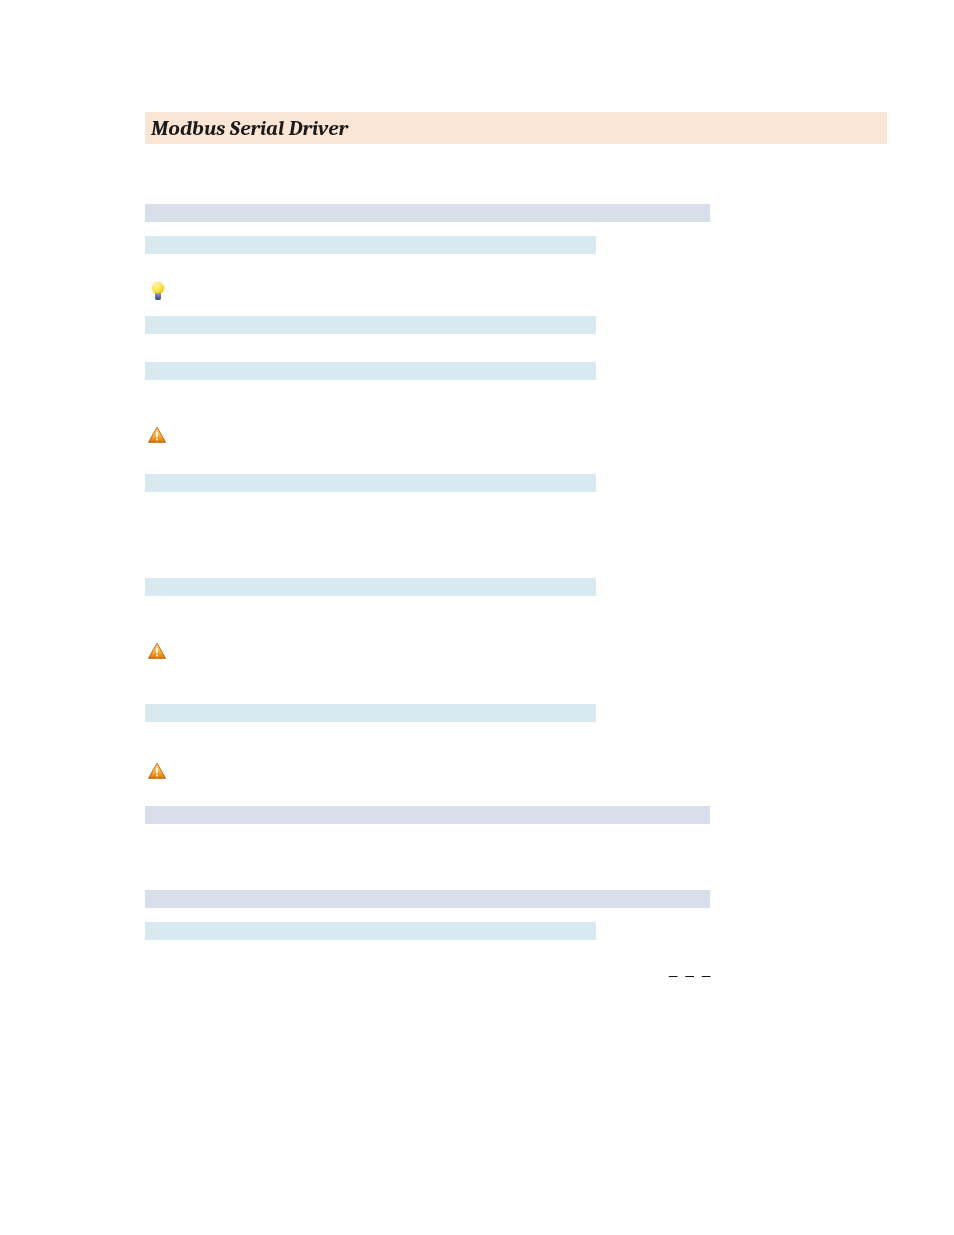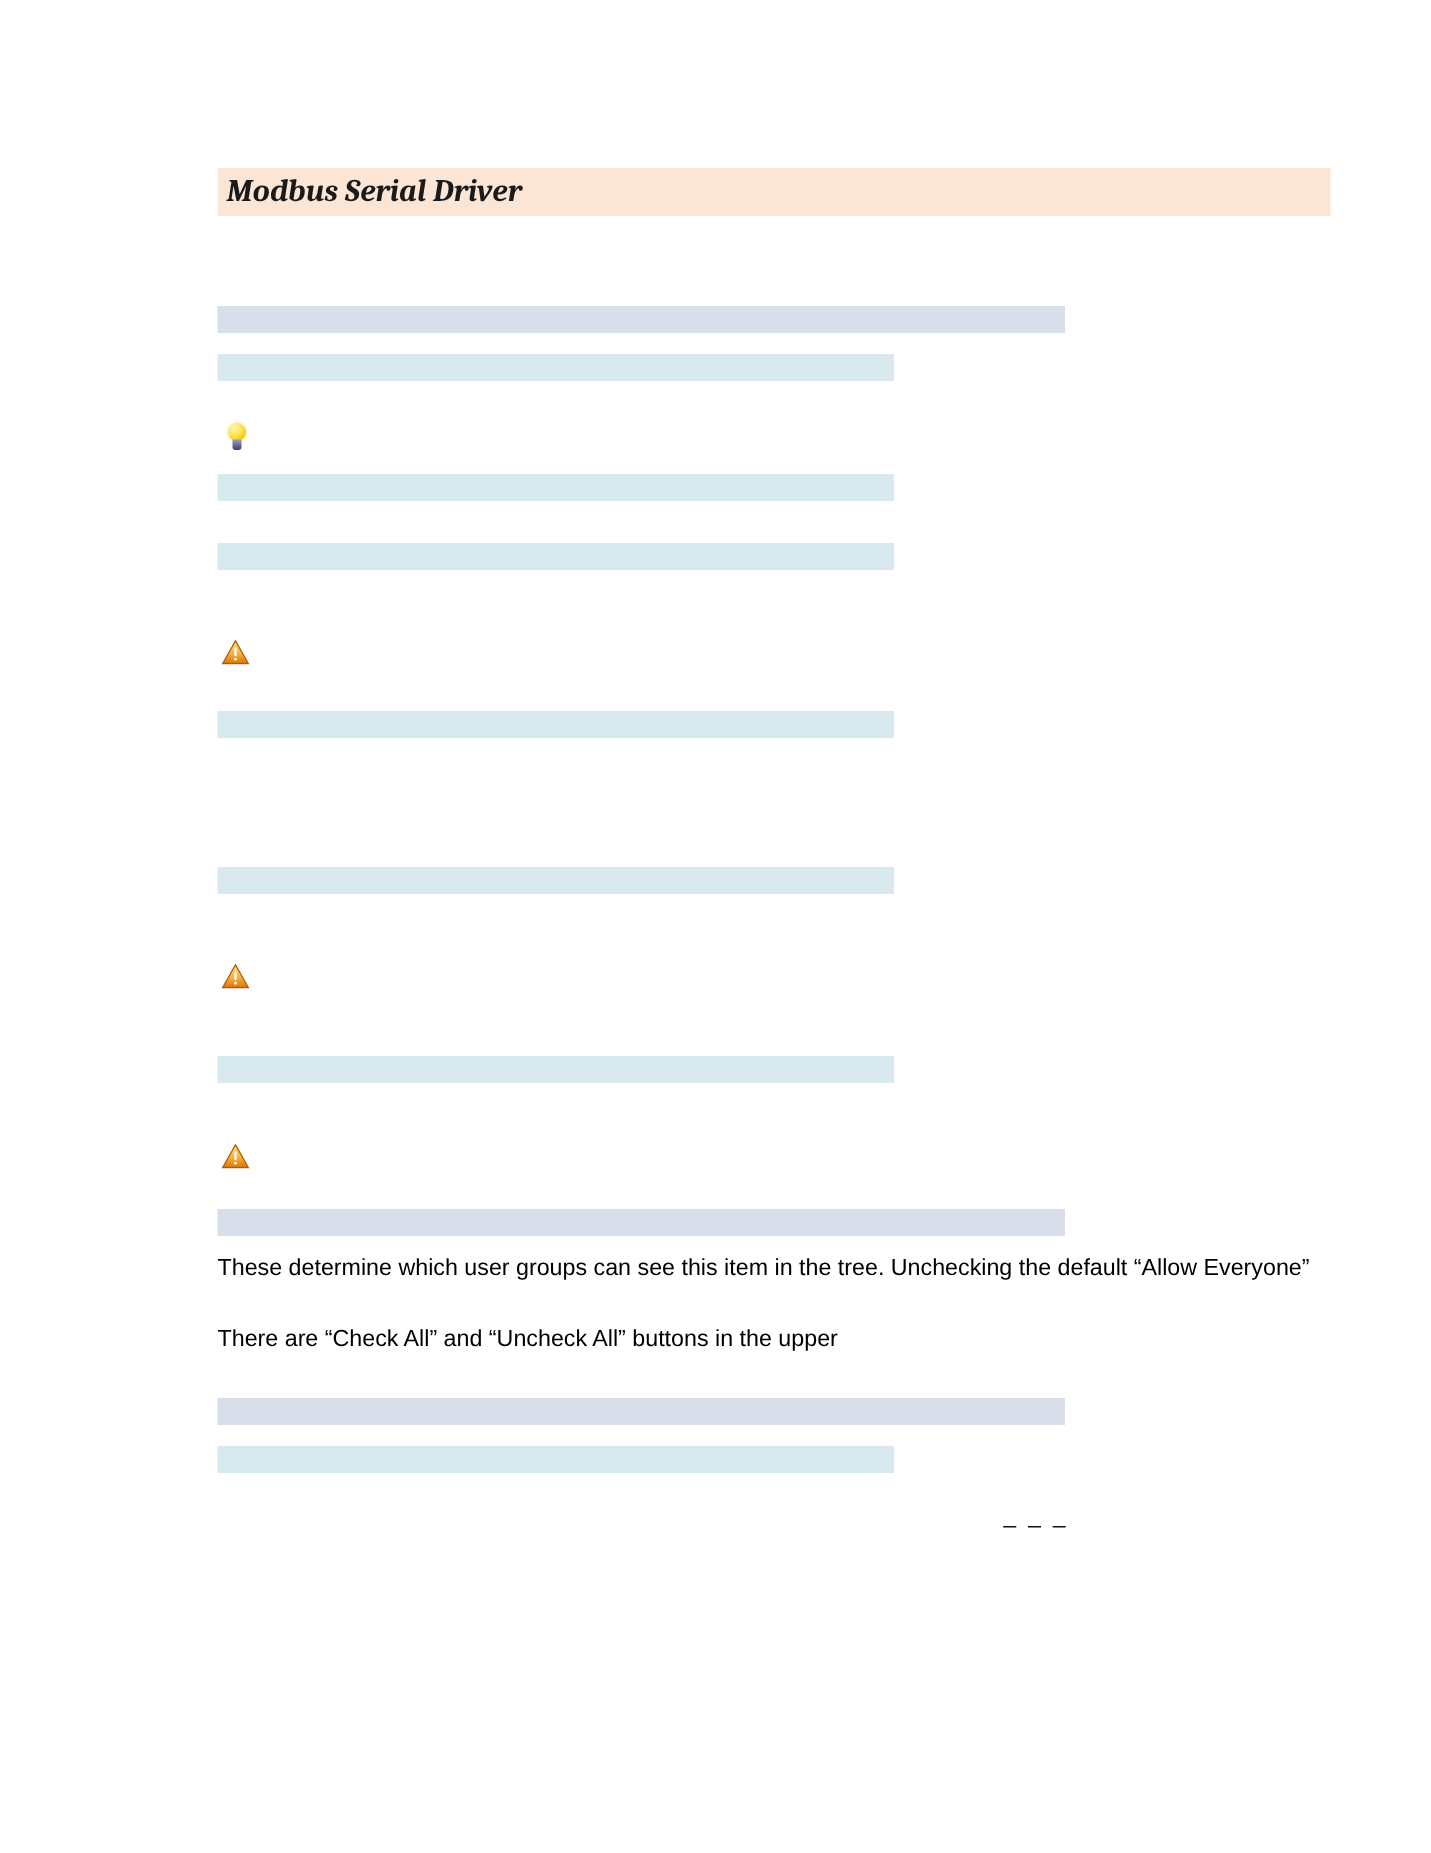--- a/index.html
+++ b/index.html
@@ -163,24 +163,22 @@
       <path d="M12 1.5 L22.5 20 L1.5 20 Z" fill="url(#wg1)" stroke="#b35a00" stroke-width="1"></path>
       <rect x="11" y="7" width="2" height="7" rx="1" fill="#fff" opacity="0.95"></rect>
       <circle cx="12" cy="16.5" r="1.2" fill="#fff" opacity="0.95"></circle>
     </svg>
   </div>
 
   <div style="height:26px"></div>
   <div class="h2-stripe"></div>
 
   <div style="height:12px"></div>
-  <div class="body-text">These determine which user groups can see this item in the tree.  Unchecking the default “Allow Everyone”</div>
 
   <div style="height:26px"></div>
-  <div class="body-text">There are “Check All” and “Uncheck All” buttons in the upper</div>
 
   <div style="height:28px"></div>
   <div class="h2-stripe"></div>
   <div class="sp"></div>
   <div class="h3-stripe"></div>
 
   <div style="height:20px"></div>
   <div class="underscore-row" style="margin-left:524px;">_    _    _</div>
 
 </div>

